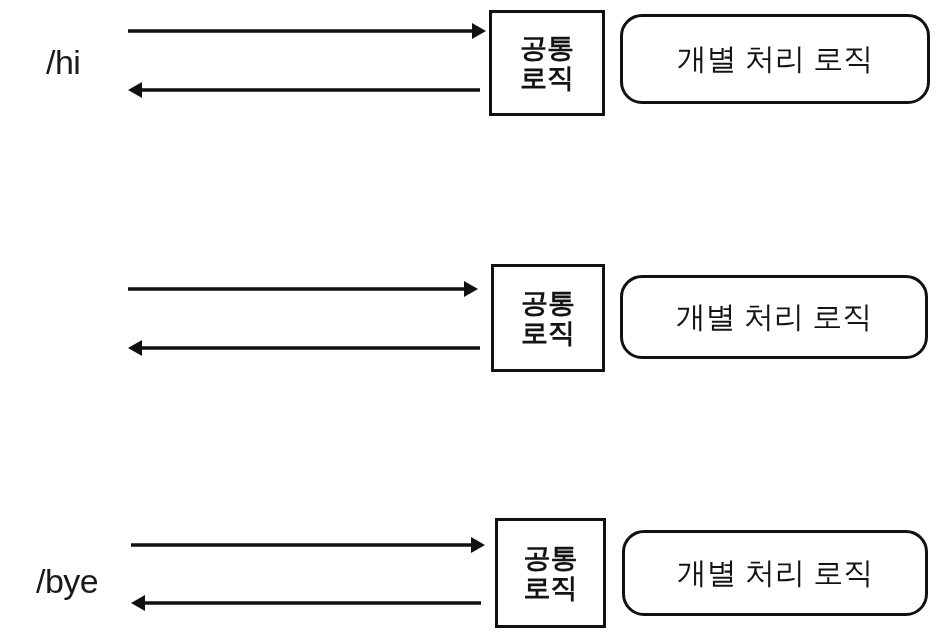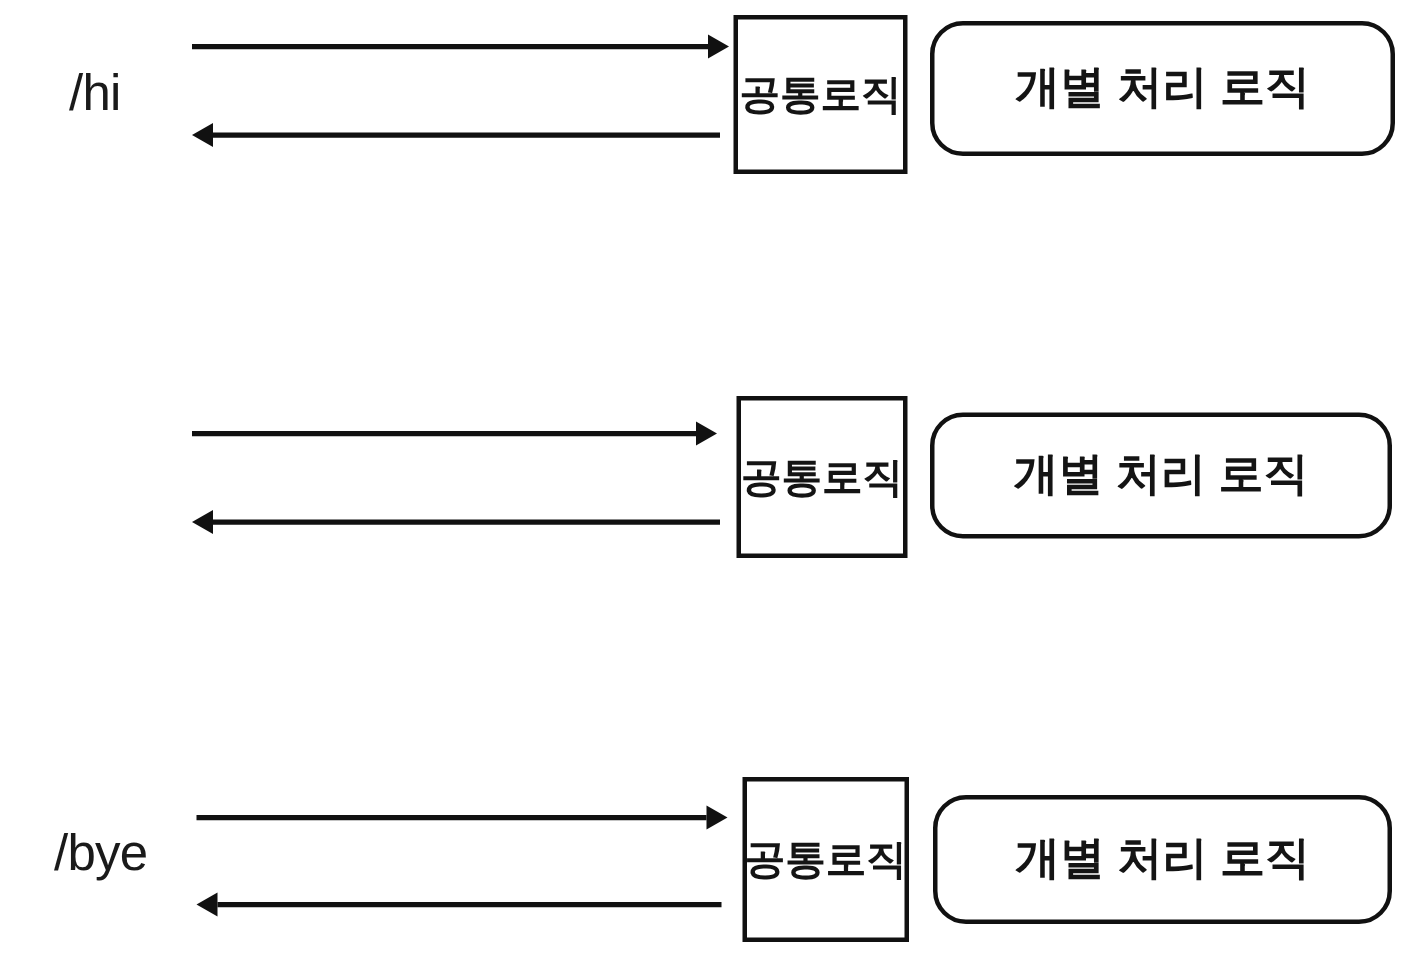--- a/index.html
+++ b/index.html
@@ -37,21 +37,21 @@
   .arrows-svg {
     position: absolute;
     overflow: visible;
   }
   .common-box {
     position: absolute;
     box-sizing: border-box;
     border: 3px solid #111111;
     background: #ffffff;
     display: flex;
-    flex-direction: row;
+    flex-direction: column;
     align-items: center;
     justify-content: center;
   }
   .common-box .line {
     font-family: "Liberation Sans", sans-serif;
     font-size: 27px;
     font-weight: 700;
     color: #141414;
     line-height: 1.12;
     white-space: nowrap;
@@ -62,21 +62,21 @@
     border: 3px solid #111111;
     border-radius: 22px;
     background: #ffffff;
     display: flex;
     align-items: center;
     justify-content: center;
   }
   .individual-box .label {
     font-family: "Liberation Sans", sans-serif;
     font-size: 30px;
-    font-weight: 700;
+    font-weight: 400;
     color: #141414;
     white-space: nowrap;
     line-height: 1;
   }
 </style>
 </head>
 <body>
 
 <div id="diagram">
 
@@ -124,21 +124,21 @@
       <span class="line">로직</span>
     </div>
 
     <div class="individual-box" style="left:620px; top:20px; width:308px; height:84px;">
       <span class="label">개별 처리 로직</span>
     </div>
   </div>
 
   <div class="row" style="top:508px;height:128px;">
 
-    <div class="route-label" style="left:36px; top:44px;">/bye</div>
+    <div class="route-label" style="left:36px; top:56px;">/bye</div>
 
     <svg class="arrows-svg" width="360" height="80" style="left:131px; top:21px;">
       <g>
         <line x1="0" y1="16" x2="340" y2="16" stroke="#111111" stroke-width="3.5"></line>
         <polygon points="340,8 354,16 340,24" fill="#111111"></polygon>
       </g>
       <g>
         <line x1="14" y1="74" x2="350" y2="74" stroke="#111111" stroke-width="3.5"></line>
         <polygon points="14,66 0,74 14,82" fill="#111111"></polygon>
       </g>

